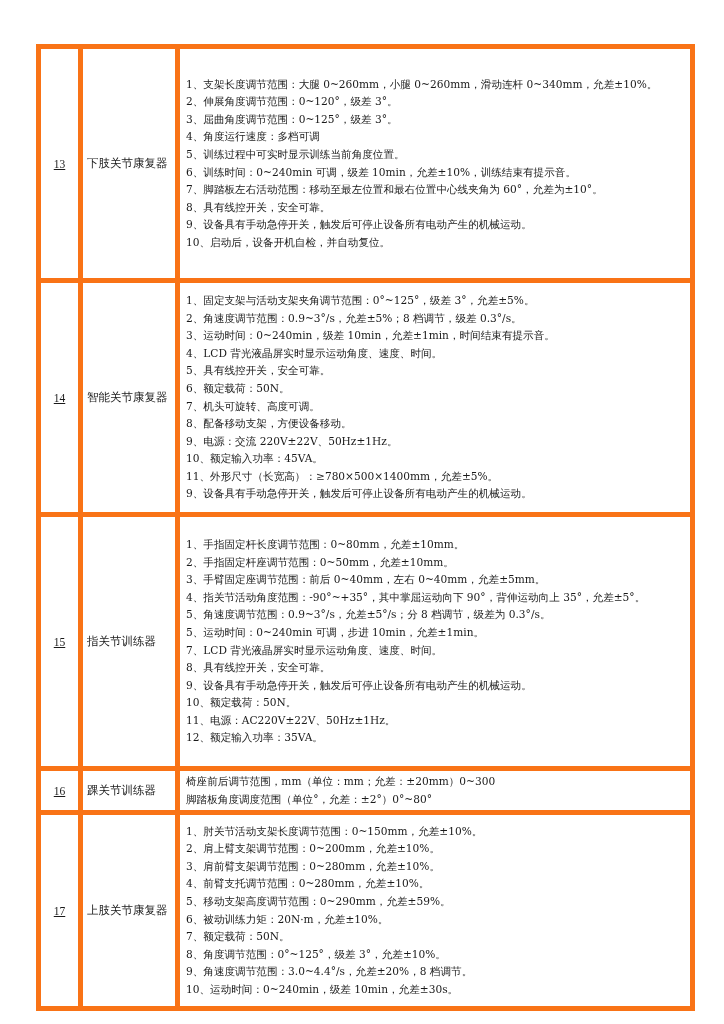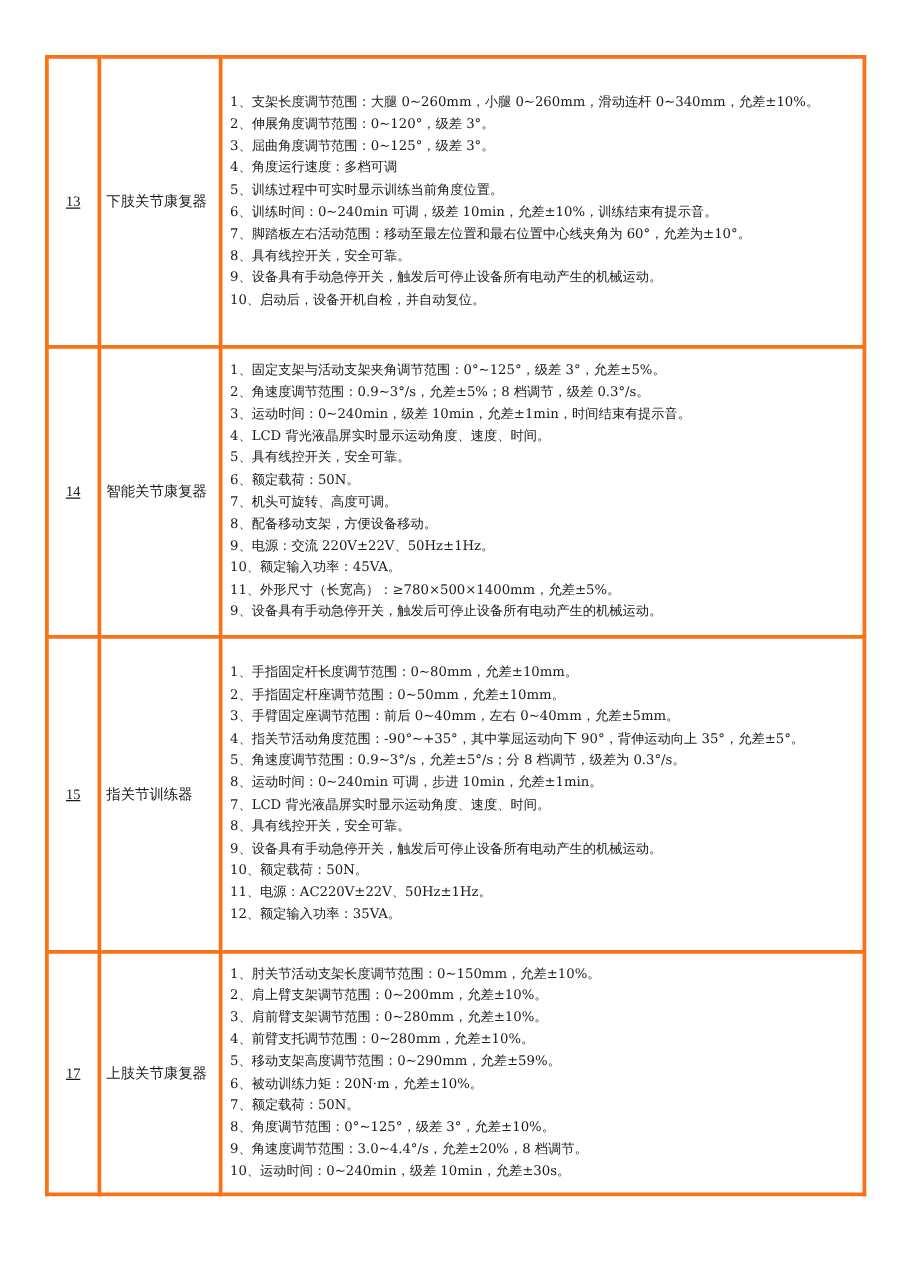--- a/index.html
+++ b/index.html
@@ -20,21 +20,21 @@
       left: 36px;
       top: 44px;
       width: 654px;
     }
     table.spec-table {
       border-collapse: collapse;
       width: 654px;
       table-layout: fixed;
     }
     table.spec-table td {
-      border: 3px solid #f97316;
+      border: 5px solid #f97316;
       vertical-align: middle;
       padding: 0;
     }
     col.c-no { width: 42px; }
     col.c-name { width: 97px; }
     col.c-spec { width: 515px; }
     td.cell-no {
       text-align: center;
       font-size: 11.5px;
       font-family: "Liberation Serif", "DejaVu Serif", serif;
@@ -113,30 +113,38 @@
 
       <tr class="row-15">
         <td class="cell-no">15</td>
         <td class="cell-name">指关节训练器</td>
         <td class="cell-spec">
           <span class="spec-line">1、手指固定杆长度调节范围：0~80mm，允差±10mm。</span>
           <span class="spec-line">2、手指固定杆座调节范围：0~50mm，允差±10mm。</span>
           <span class="spec-line">3、手臂固定座调节范围：前后 0~40mm，左右 0~40mm，允差±5mm。</span>
           <span class="spec-line">4、指关节活动角度范围：-90°~+35°，其中掌屈运动向下 90°，背伸运动向上 35°，允差±5°。</span>
           <span class="spec-line">5、角速度调节范围：0.9~3°/s，允差±5°/s；分 8 档调节，级差为 0.3°/s。</span>
-          <span class="spec-line">8、运动时间：0~240min 可调，步进 10min，允差±1min。</span>
+          <span class="spec-line">5、运动时间：0~240min 可调，步进 10min，允差±1min。</span>
           <span class="spec-line">7、LCD 背光液晶屏实时显示运动角度、速度、时间。</span>
           <span class="spec-line">8、具有线控开关，安全可靠。</span>
           <span class="spec-line">9、设备具有手动急停开关，触发后可停止设备所有电动产生的机械运动。</span>
           <span class="spec-line">10、额定载荷：50N。</span>
           <span class="spec-line">11、电源：AC220V±22V、50Hz±1Hz。</span>
           <span class="spec-line">12、额定输入功率：35VA。</span>
         </td>
       </tr>
 
+      <tr class="row-16">
+        <td class="cell-no">16</td>
+        <td class="cell-name">踝关节训练器</td>
+        <td class="cell-spec">
+          <span class="spec-line">椅座前后调节范围，mm（单位：mm；允差：±20mm）0~300</span>
+          <span class="spec-line">脚踏板角度调度范围（单位°，允差：±2°）0°~80°</span>
+        </td>
+      </tr>
 
       <tr class="row-17">
         <td class="cell-no">17</td>
         <td class="cell-name">上肢关节康复器</td>
         <td class="cell-spec">
           <span class="spec-line">1、肘关节活动支架长度调节范围：0~150mm，允差±10%。</span>
           <span class="spec-line">2、肩上臂支架调节范围：0~200mm，允差±10%。</span>
           <span class="spec-line">3、肩前臂支架调节范围：0~280mm，允差±10%。</span>
           <span class="spec-line">4、前臂支托调节范围：0~280mm，允差±10%。</span>
           <span class="spec-line">5、移动支架高度调节范围：0~290mm，允差±59%。</span>

